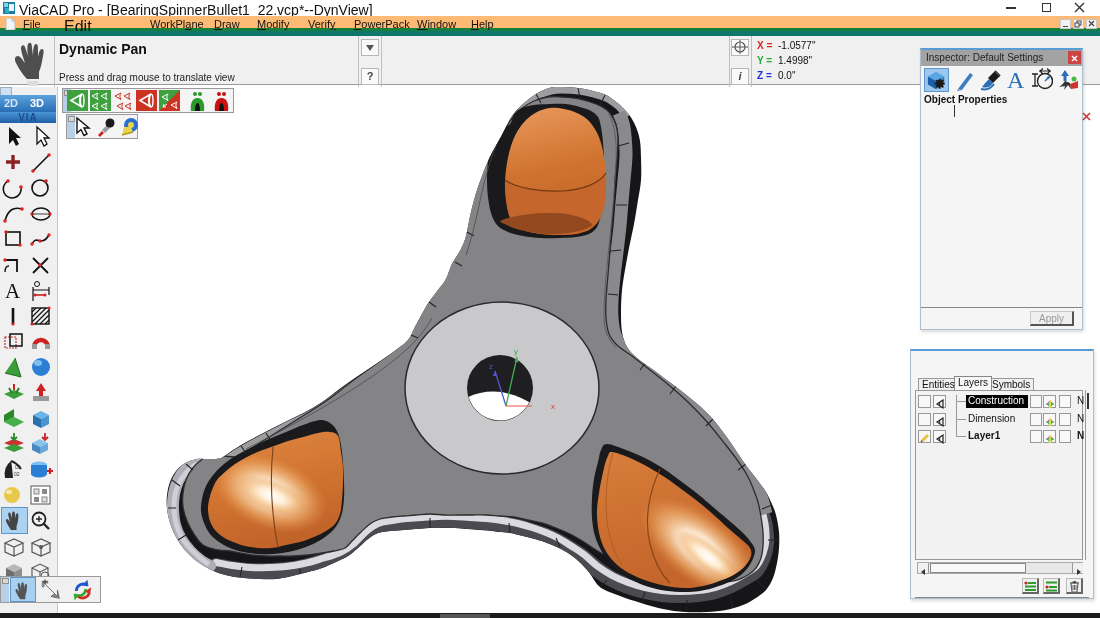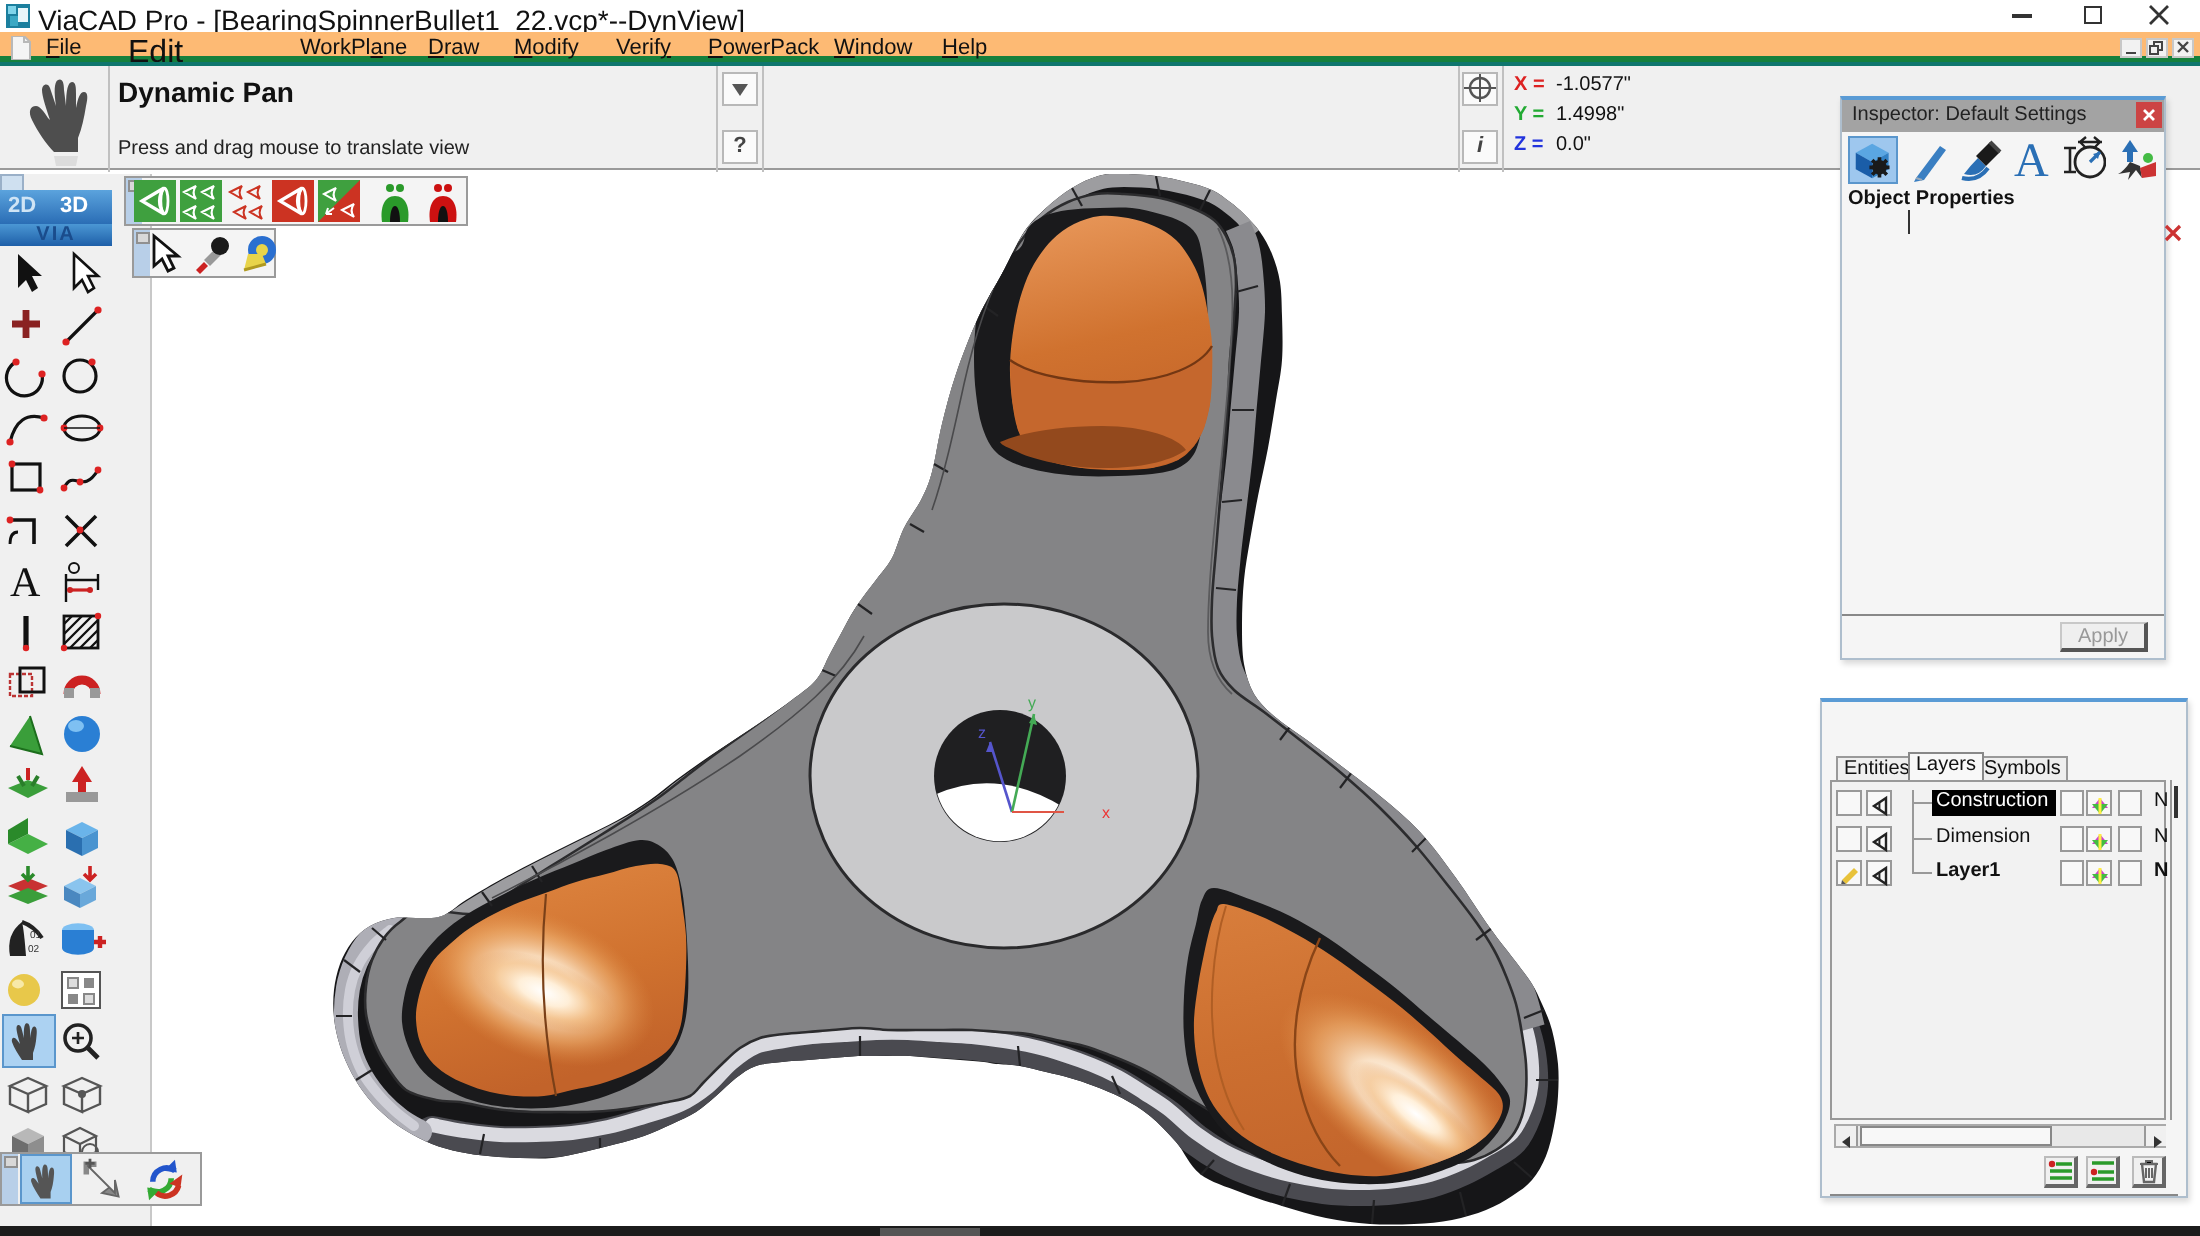--- a/index.html
+++ b/index.html
@@ -46,21 +46,21 @@
         <rect x="1" y="3" width="4" height="4" fill="#f2f2f2" stroke="#444"></rect>
       </svg>
     </div>
  <div class="abs" style="left:1086px;top:3px;width:11px;height:10px;background:#f2f2f2;border:1px solid #c8c8c8">
       <svg width="9" height="8" style="position:absolute;left:1px;top:0">
         <path d="M1,1 L6,6 M6,1 L1,6" stroke="#444" stroke-width="1.2"></path>
       </svg>
     </div>
 </div>
 
-<div class="abs" style="left:0;top:31px;width:1100px;height:54px;background:#f0f0f0;border-top:2px solid #0f766e;border-bottom:1px solid #9a9a9a">
+<div class="abs" style="left:0;top:31px;width:1100px;height:54px;background:#f0f0f0;border-top:5px solid #0f766e;border-bottom:1px solid #9a9a9a">
  <svg class="abs" style="left:13px;top:5px" width="34" height="46" viewBox="0 0 34 46">
   <path d="M14,38 C10,34 6,28 3,22 C1,18 2,15 5,15 C7,15 9,18 11,21 L12,22 C10,16 8,10 8,7 C8,4 11,3 12,6 L15,15 C14,8 14,3 16,2 C18,1 19,3 19,7 L20,15 C20,7 21,3 23,3 C25,3 25,6 25,9 L25,16 C26,11 27,8 29,8 C31,8 31,11 30,15 C29,21 28,26 26,31 L26,38 Z" fill="#4e4e4e"></path>
   <path d="M14,40 L26,40 L25,45 L15,45 Z" fill="#dcdcdc"></path>
  </svg>
  <div class="abs" style="left:54px;top:0;width:1px;height:53px;background:#c0c0c0"></div>
  <div class="abs" style="left:59px;top:5px;font-size:14px;font-weight:bold;color:#111">Dynamic Pan</div>
  <div class="abs" style="left:59px;top:36px;font-size:10px;color:#222">Press and drag mouse to translate view</div>
  <div class="abs" style="left:358px;top:0;width:1px;height:53px;background:#c0c0c0"></div>
  <div class="abs" style="left:361px;top:3px;width:18px;height:17px;background:#fafafa;border:1px solid #b8b8b8"><svg width="16" height="15">
         <path d="M4,5 L12,5 L8,11 Z" fill="#555"></path>
@@ -200,21 +200,21 @@
       <line x1="629" y1="143" x2="618" y2="146" stroke="#232325" stroke-width="1.1"></line>
       <line x1="627" y1="205" x2="616" y2="205" stroke="#232325" stroke-width="1.1"></line>
       <line x1="621" y1="250" x2="611" y2="251" stroke="#232325" stroke-width="1.1"></line>
       <line x1="618" y1="295" x2="608" y2="294" stroke="#232325" stroke-width="1.1"></line>
 <path d="M609,114 C615,126 617,142 616,162 C615,187 612,217 609,247 C606,274 604,300 604,316 C604,330 608,340 616,347" fill="none" stroke="#5a5a5c" stroke-width="0.9"></path>
 <path d="M508,120 C497,140 488,165 482,192 C477,215 472,238 466,255" fill="none" stroke="#4a4a4c" stroke-width="0.8"></path>
 <path d="M246,449 C280,432 330,405 370,378 C400,357 420,340 432,318" fill="none" stroke="#4a4a4c" stroke-width="0.8"></path>
 </g>
 </svg>
 
-<div class="abs" style="left:0;top:87px;width:76px;height:526px;background:#f0f0f0;border-right:1px solid #c8c8c8">
+<div class="abs" style="left:0;top:87px;width:58px;height:526px;background:#f0f0f0;border-right:1px solid #c8c8c8">
  <div class="abs" style="left:0;top:0;width:12px;height:10px;background:#cfe0f0;border:1px solid #9ab0c8"></div>
  <div class="abs" style="left:0;top:8px;width:56px;height:17px;background:linear-gradient(#5ba3dd,#2a6db5);color:#fff;font-weight:bold;font-size:11px">
       <span style="position:absolute;left:4px;top:2px;color:#cfe4f5">2D</span>
       <span style="position:absolute;left:30px;top:2px">3D</span>
     </div>
  <div class="abs" style="left:0;top:25px;width:56px;height:11px;background:linear-gradient(#4b97d4,#1e5fa8);color:#1a4c8c;font-weight:bold;font-size:10px;text-align:center;line-height:11px;letter-spacing:1px">VIA</div>
  <svg class="abs" style="left:1px;top:37px" width="26" height="26" viewBox="0 0 26 26">
       <path d="M8,3 L8,20 L12,16 L15,22 L18,20 L15,14 L20,14 Z" fill="#111"></path>
     </svg>
 <svg class="abs" style="left:28px;top:37px" width="26" height="26" viewBox="0 0 26 26">

